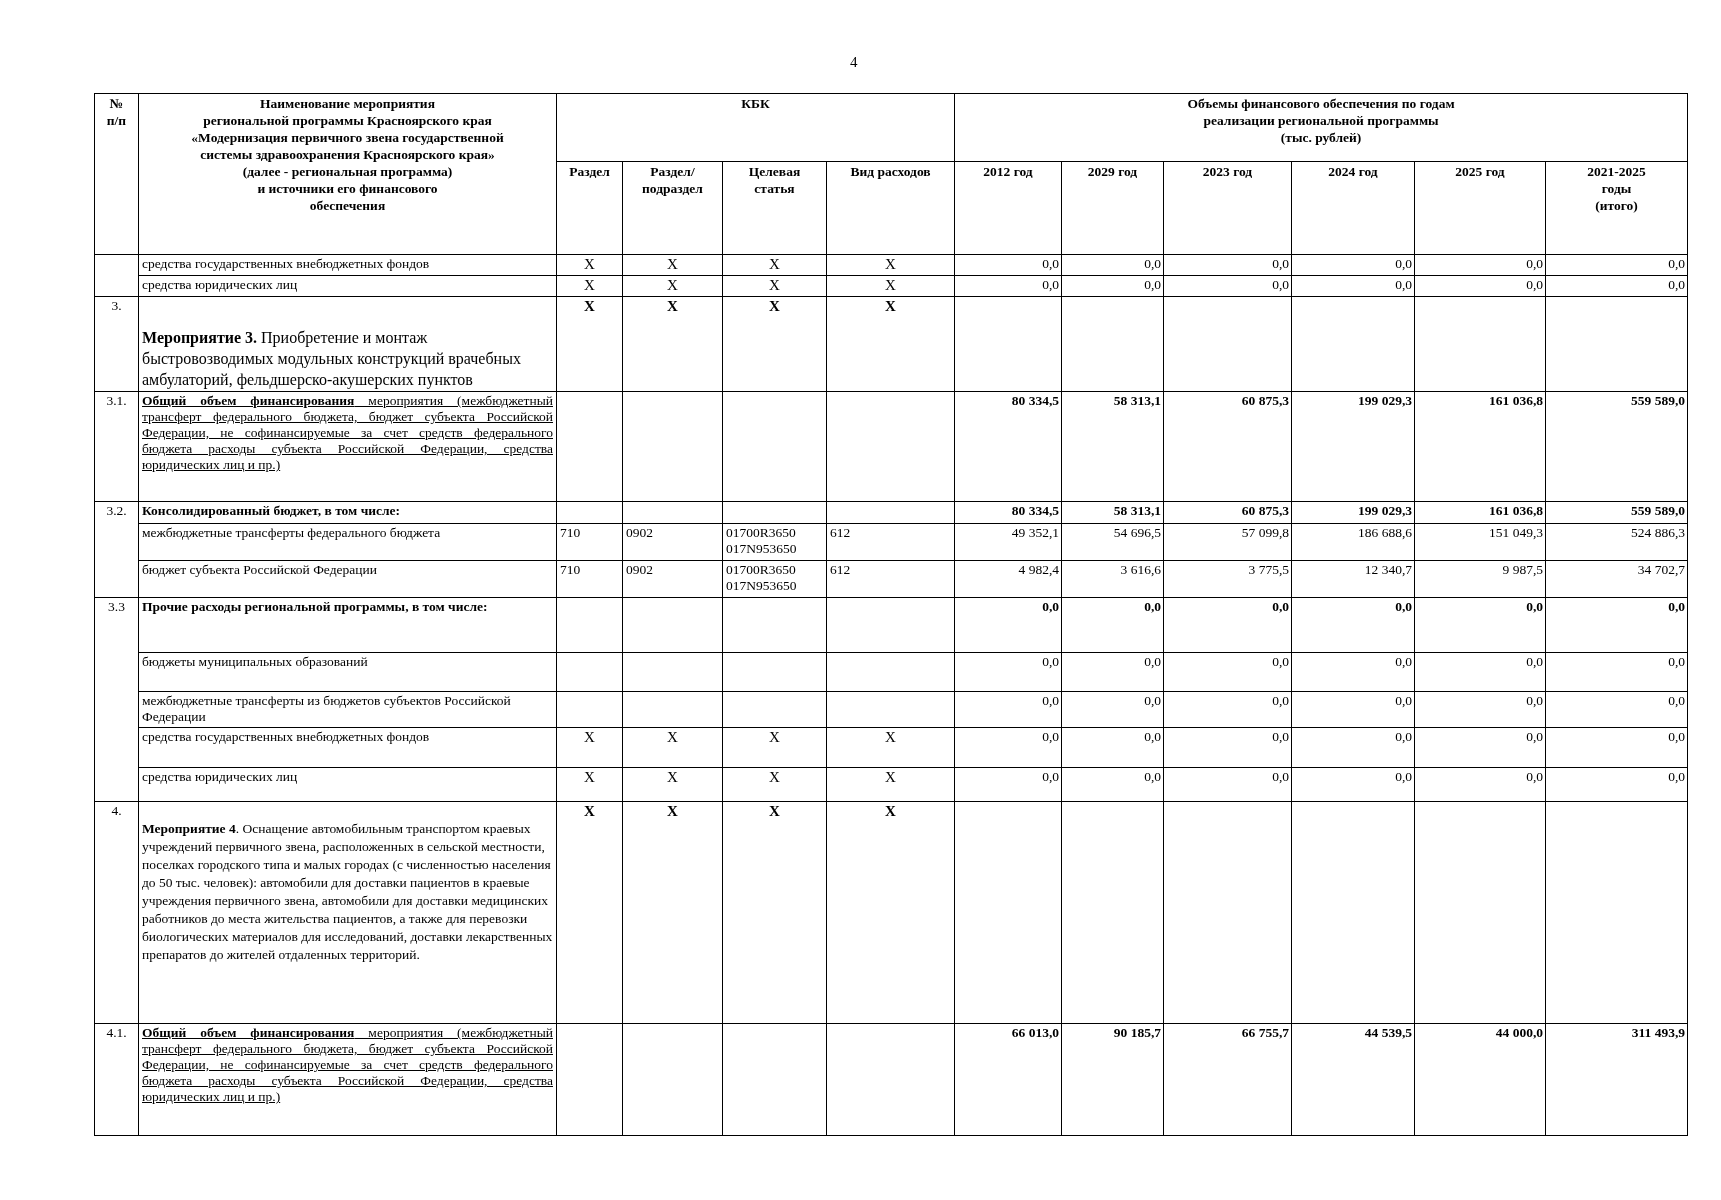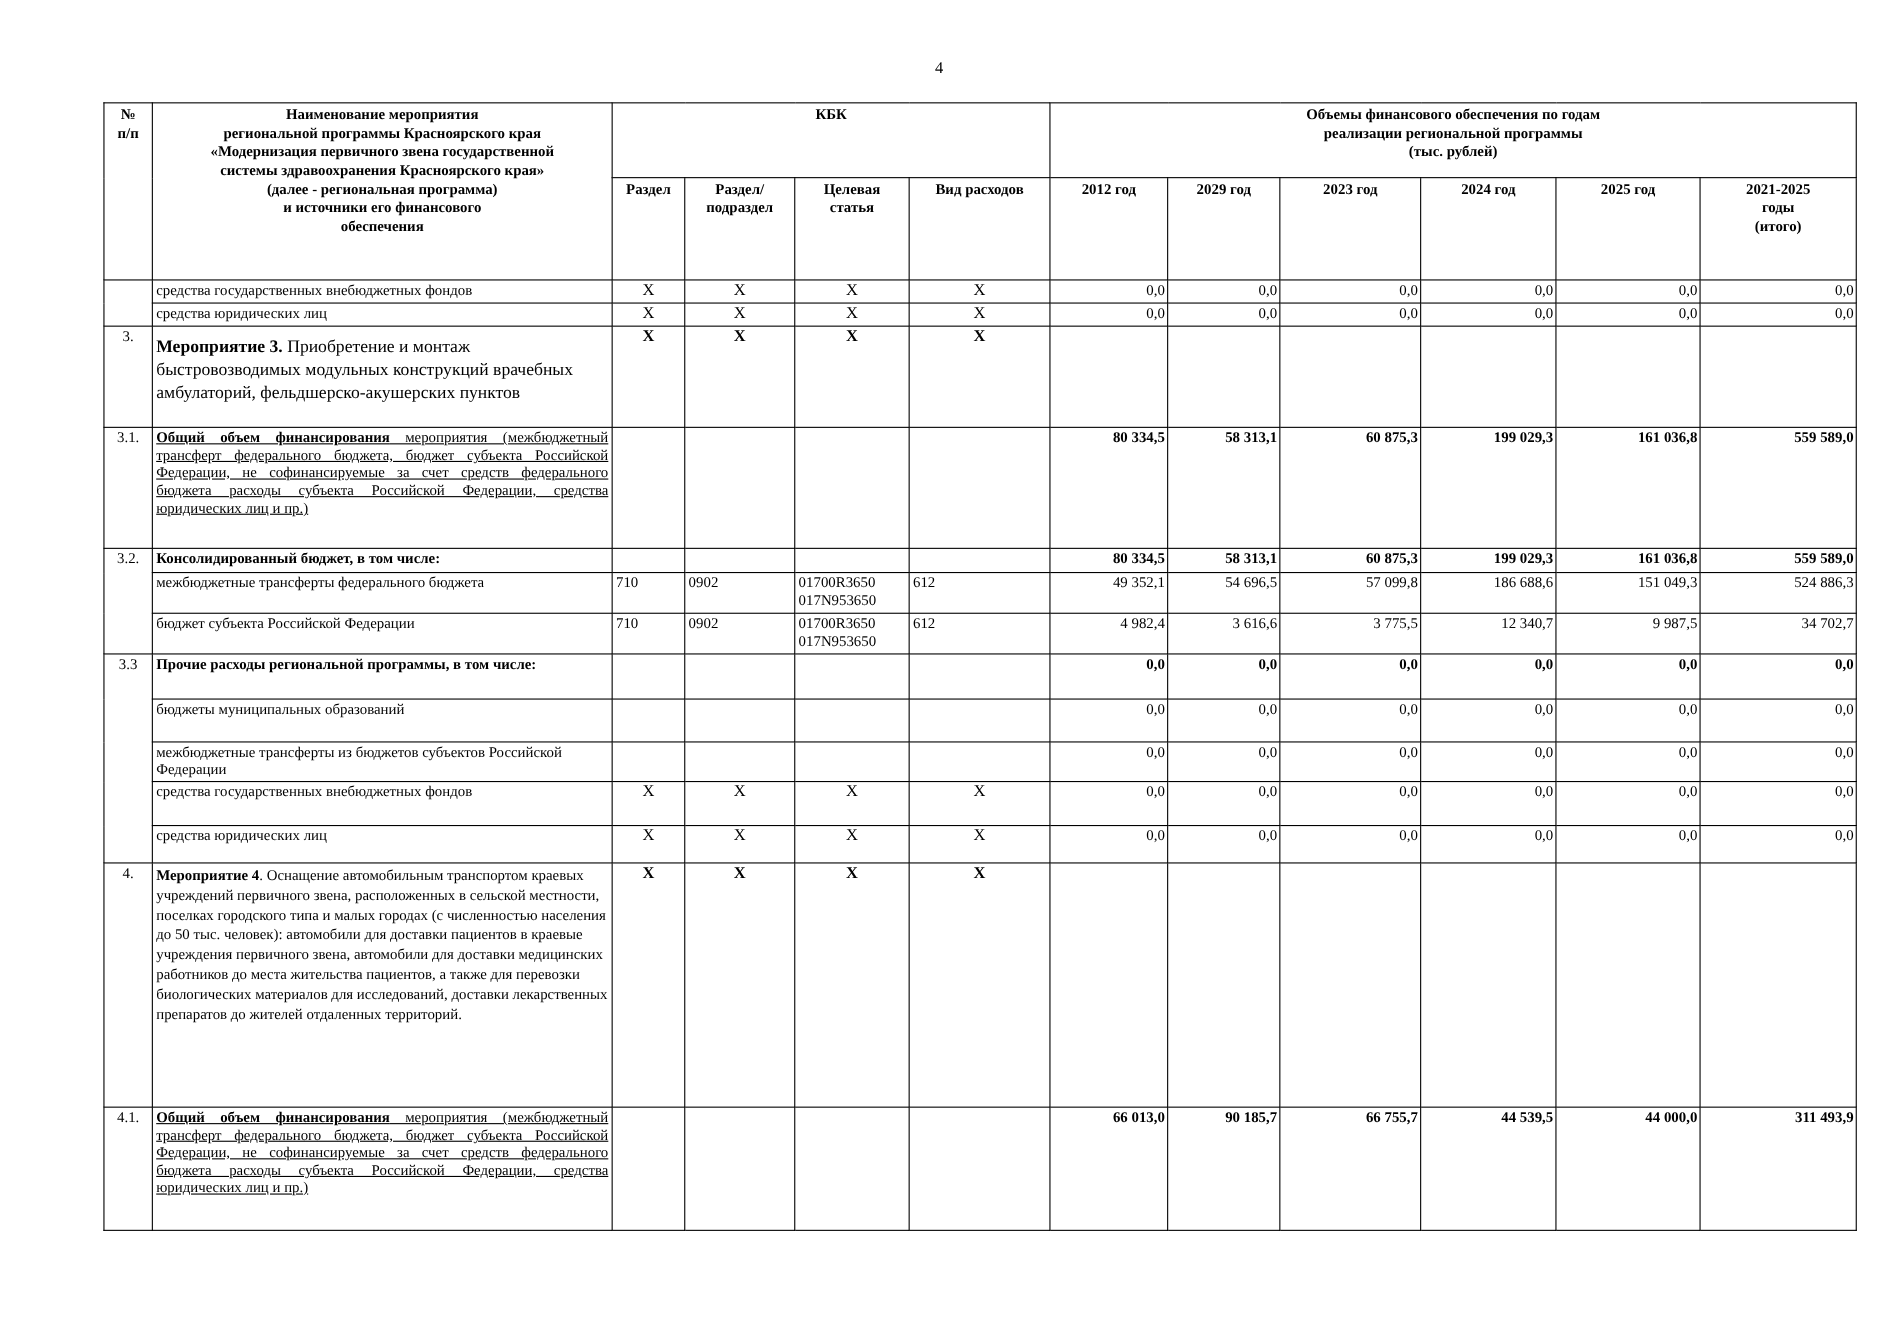--- a/index.html
+++ b/index.html
@@ -95,21 +95,21 @@
       <td class="num">0,0</td>
       <td class="num">0,0</td>
       <td class="num">0,0</td>
       <td class="num">0,0</td>
       <td class="num">0,0</td>
       <td class="num">0,0</td>
     </tr>
 
     <tr style="height:92px">
       <td class="nr">3.</td>
-      <td class="big" style="padding-top:8px">
+      <td class="big" style="padding-top:30px">
         <b>Мероприятие 3.</b><span> Приобретение  и монтаж быстровозводимых модульных конструкций врачебных амбулаторий, фельдшерско-акушерских пунктов</span>
       </td>
       <td class="x b">X</td>
       <td class="x b">X</td>
       <td class="x b">X</td>
       <td class="x b">X</td>
       <td></td>
         <td></td>
         <td></td>
       <td></td>
@@ -172,21 +172,21 @@
 017N953650</td>
       <td class="c">612</td>
       <td class="num">4 982,4</td>
       <td class="num">3 616,6</td>
       <td class="num">3 775,5</td>
       <td class="num">12 340,7</td>
       <td class="num">9 987,5</td>
       <td class="num">34 702,7</td>
     </tr>
 
-    <tr style="height:41px">
+    <tr style="height:55px">
       <td class="nr" rowspan="5">3.3</td>
       <td class="b">Прочие расходы региональной программы, в том числе:</td>
       <td></td>
         <td></td>
         <td></td>
         <td></td>
       <td class="num b">0,0</td>
       <td class="num b">0,0</td>
       <td class="num b">0,0</td>
       <td class="num b">0,0</td>
@@ -245,21 +245,21 @@
       <td class="num">0,0</td>
       <td class="num">0,0</td>
       <td class="num">0,0</td>
       <td class="num">0,0</td>
       <td class="num">0,0</td>
       <td class="num">0,0</td>
     </tr>
 
     <tr style="height:222px">
       <td class="nr">4.</td>
-      <td style="padding-top:2px; line-height:18px">
+      <td style="padding-top:18px; line-height:18px">
         <b>Мероприятие 4</b><span>. Оснащение автомобильным транспортом краевых учреждений первичного звена, расположенных в сельской местности, поселках городского типа и малых городах (с численностью населения до 50 тыс. человек): автомобили для доставки пациентов в краевые учреждения первичного звена, автомобили для доставки медицинских работников до места жительства пациентов, а также для перевозки биологических материалов для исследований, доставки лекарственных препаратов до жителей отдаленных территорий.</span>
       </td>
       <td class="x b">X</td>
       <td class="x b">X</td>
       <td class="x b">X</td>
       <td class="x b">X</td>
       <td></td>
         <td></td>
         <td></td>
       <td></td>

